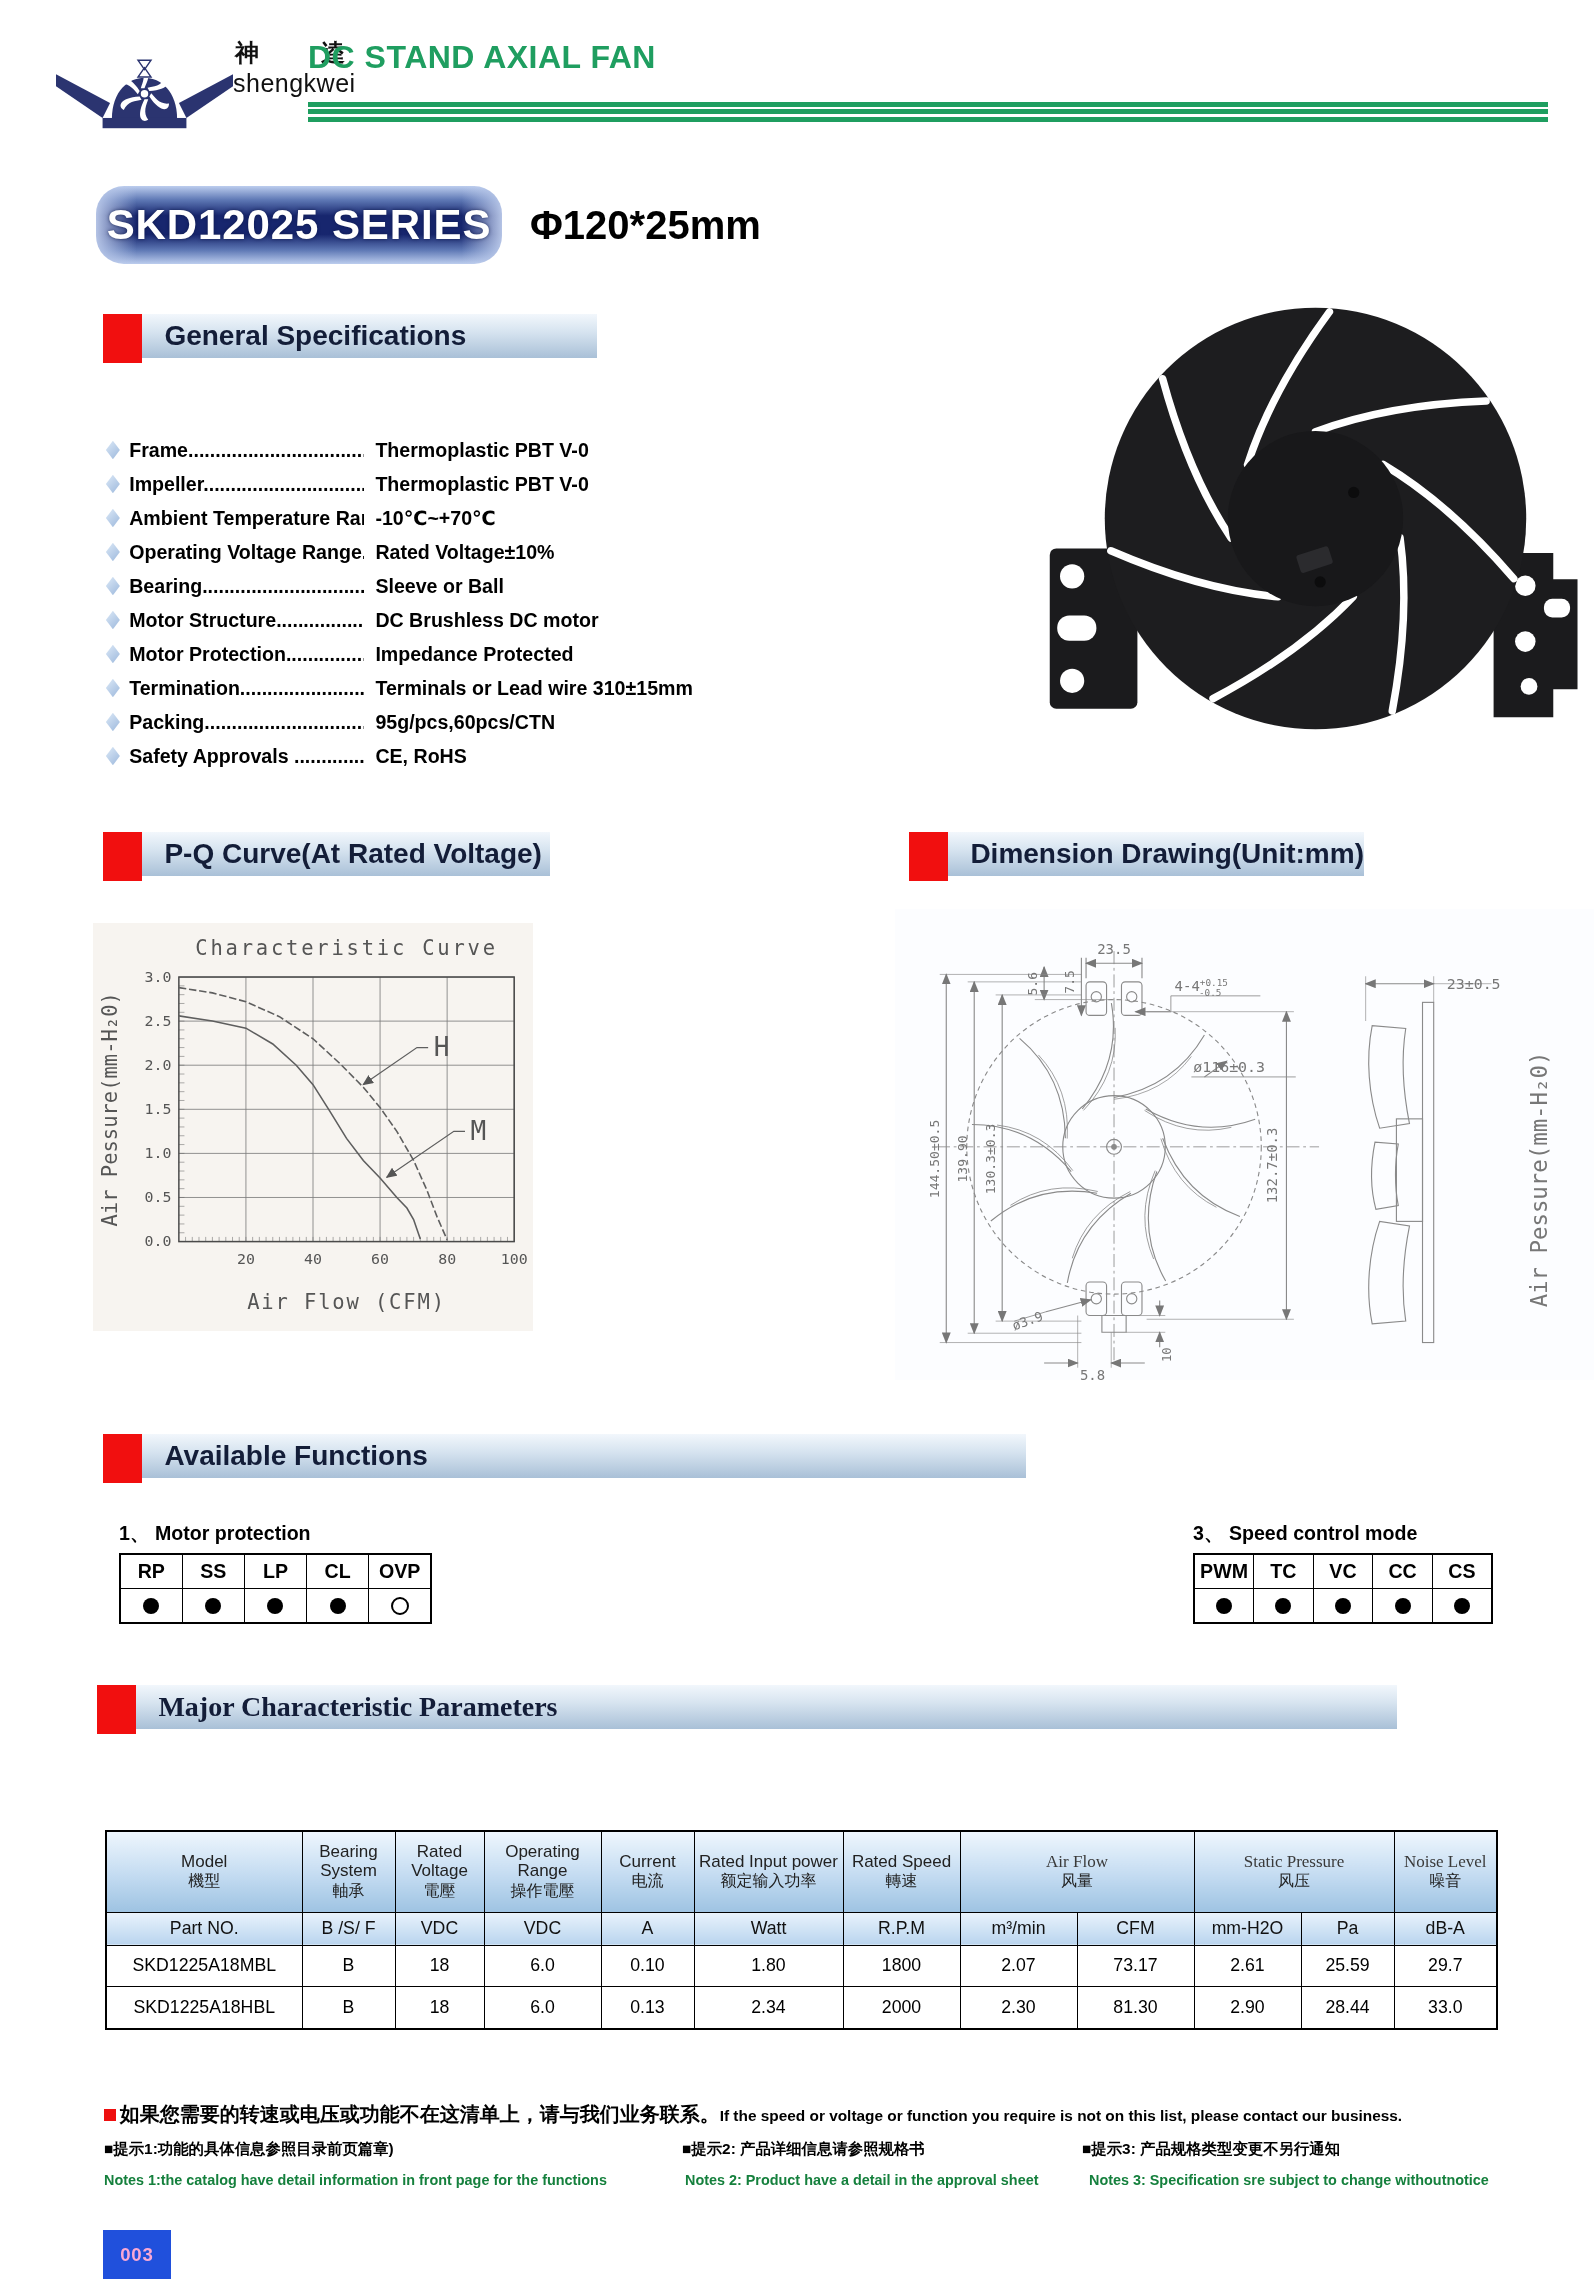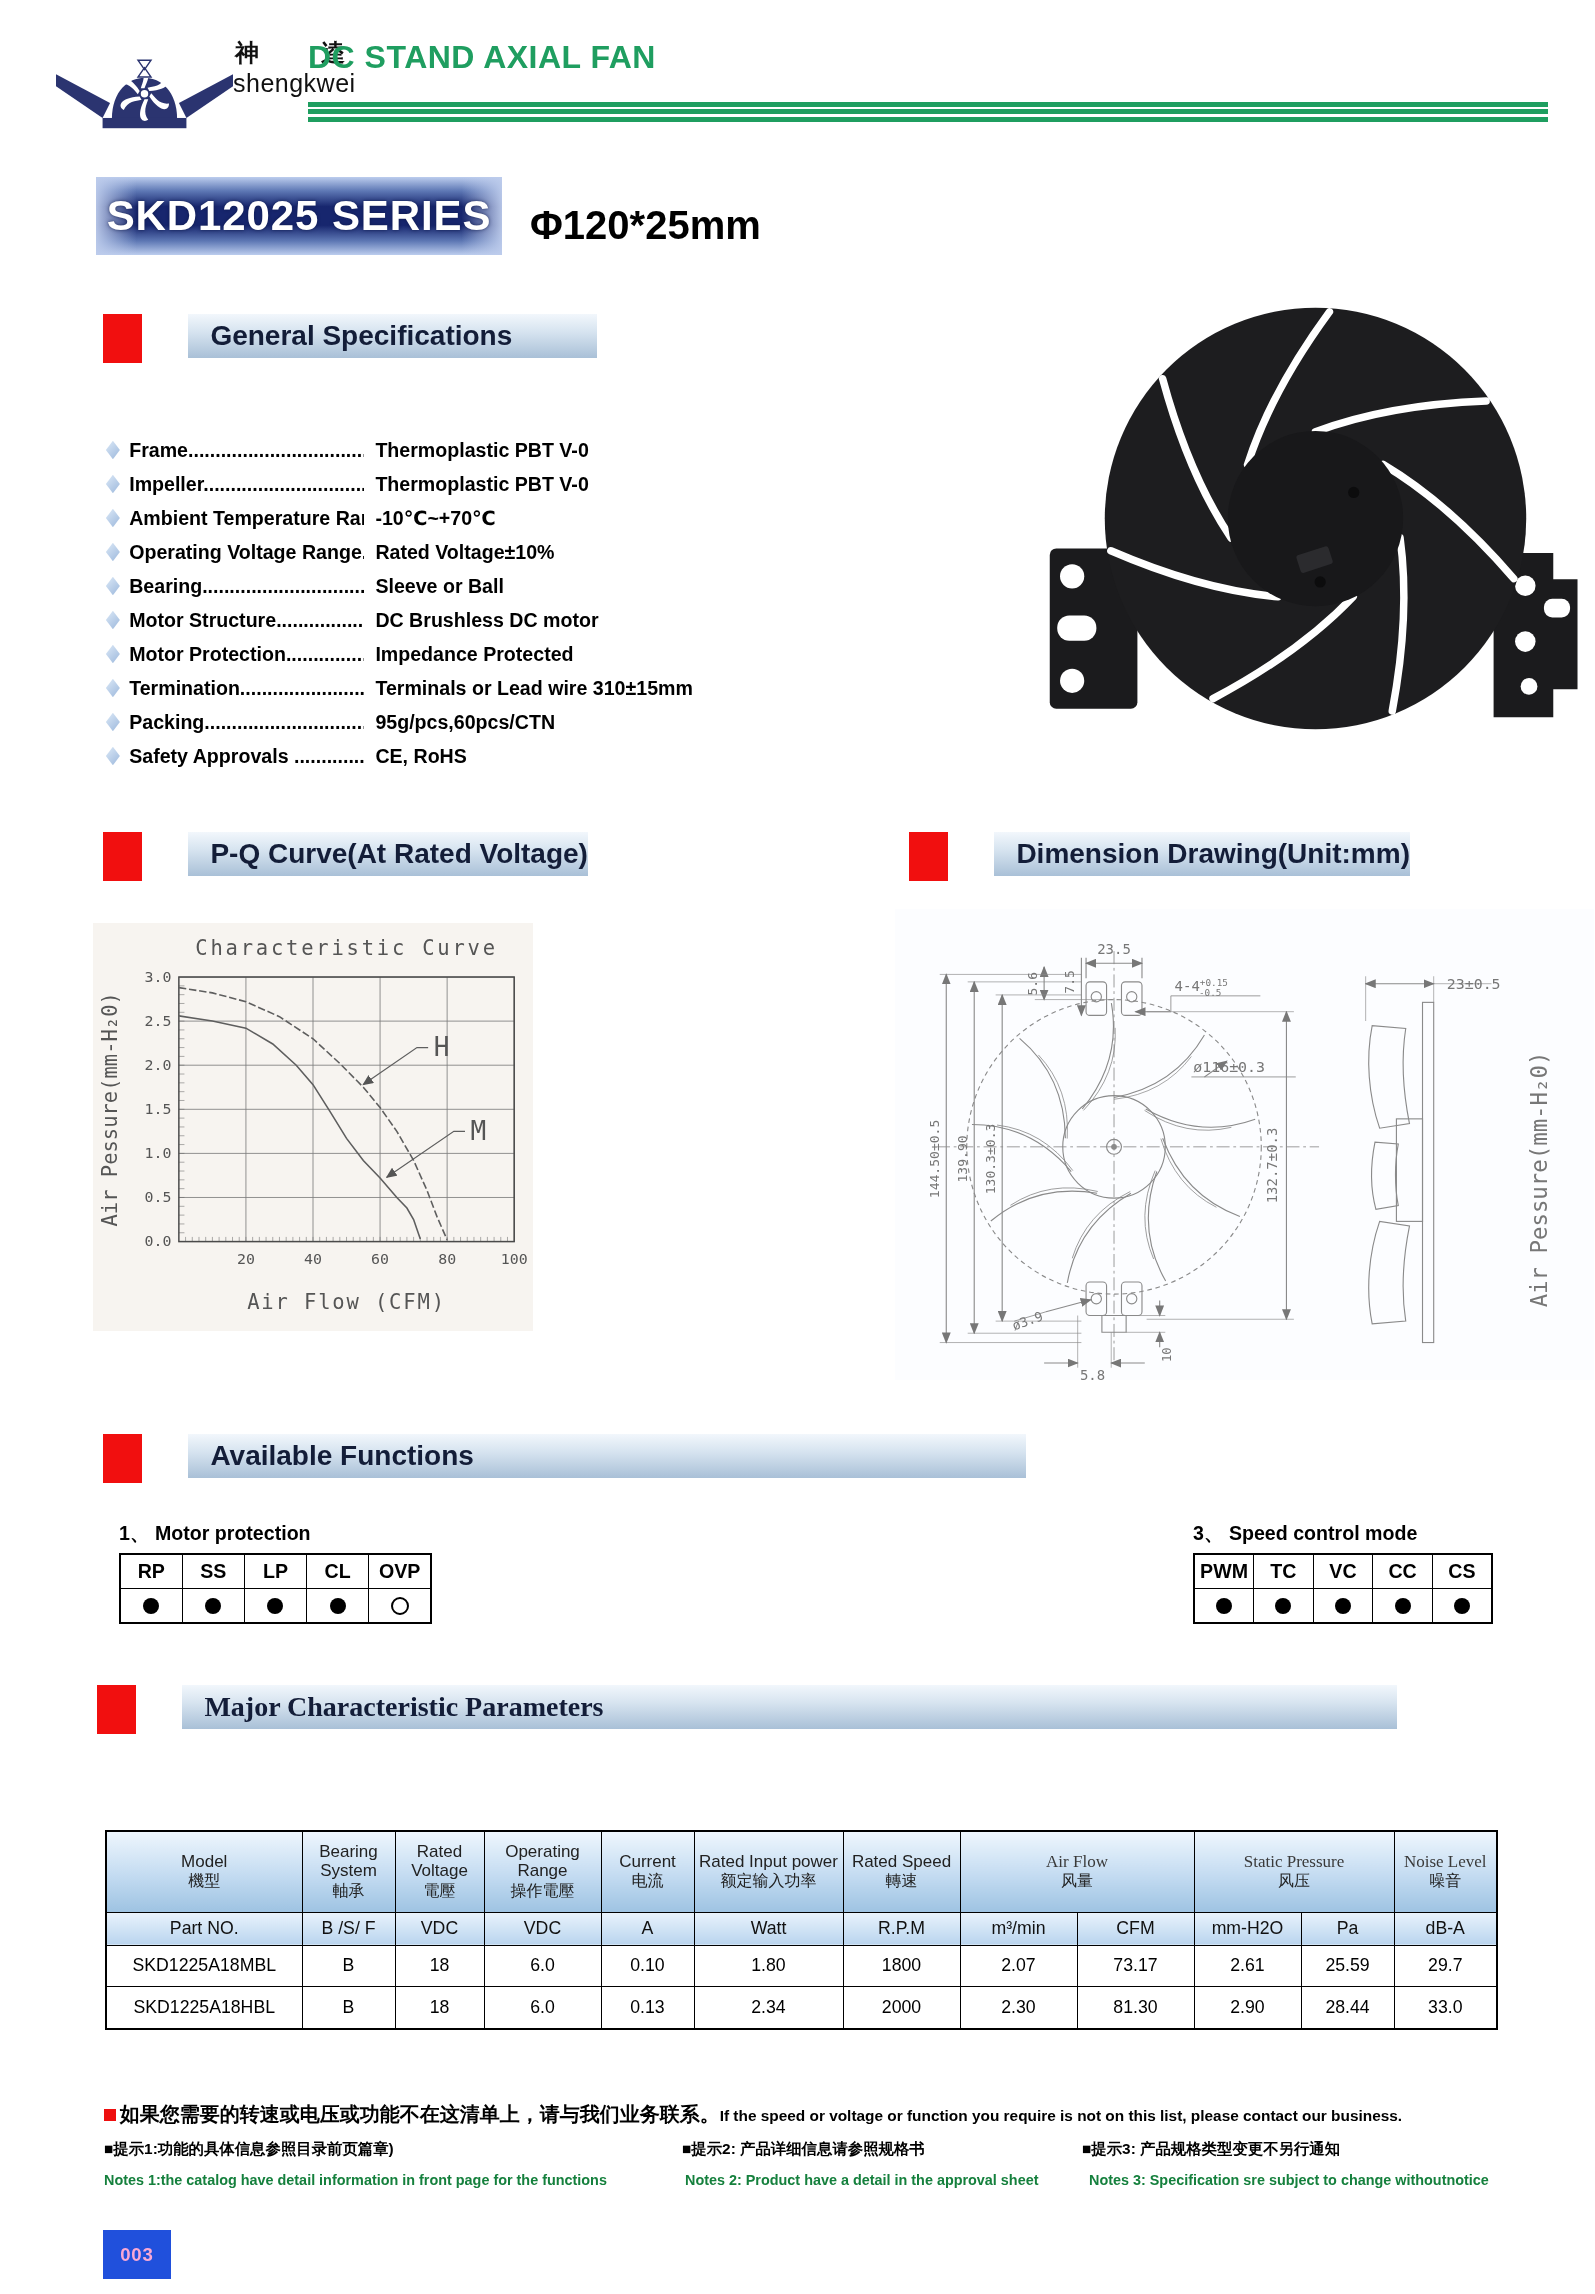--- a/index.html
+++ b/index.html
@@ -19,21 +19,21 @@
       linear-gradient(90deg,rgba(189,204,236,.95) 0%,rgba(189,204,236,0) 10%,rgba(189,204,236,0) 90%,rgba(189,204,236,.95) 100%),
       linear-gradient(180deg,#bccdee 0%,#5d77b4 18%,#17266e 38%,#17266e 62%,#5d77b4 82%,#bccdee 100%);}
   .series-banner span{color:#fff;font-size:42px;font-weight:bold;letter-spacing:0.9px;text-shadow:0 0 3.7px rgba(10,20,60,.7);}
   .series-size{font-size:40px;font-weight:bold;color:#000;white-space:nowrap;}
 
   
   .sec{display:flex;align-items:flex-start;}
   .sec .red{width:39px;height:49px;background:#f10f0f;flex:0 0 auto;}
   .sec .bar{height:44px;background:linear-gradient(180deg,#f2f7fc 0%,#d7e4f0 40%,#a9c0d7 100%);
     display:flex;align-items:center;padding-left:22.4px;box-sizing:border-box;
-    font-size:28px;font-weight:bold;color:#131d38;white-space:nowrap;margin-left:46px;}
+    font-size:28px;font-weight:bold;color:#131d38;white-space:nowrap;}
 
   
   .spec-row{display:flex;align-items:center;height:34px;}
   .diamond{width:14px;height:18.6px;margin:0 9.3px 0 1.9px;flex:0 0 auto;
     background:linear-gradient(135deg,#dce9f7 0%,#9cb8dc 100%);
     clip-path:polygon(50% 0,100% 50%,50% 100%,0 50%);}
   .slabel{font-size:19.6px;font-weight:bold;color:#000;width:235px;overflow:hidden;white-space:nowrap;flex:0 0 auto;}
   .sval{font-size:19.6px;font-weight:bold;color:#000;white-space:nowrap;margin-left:11.2px;}
 
   
@@ -94,21 +94,21 @@
     <path d="M88,30 L102,30 L95,40 Z M88,48 L102,48 L95,38 Z" fill="#ffffff" stroke="#2b3470" stroke-width="1.5"></path>
   </svg>
   <div class="abs brand-cn" style="left:235px;top:37px;">
     <span>神</span>
       <span>逵</span>
   </div>
   <div class="abs brand-en" style="left:233px;top:69px;">shengkwei</div>
   <div class="abs main-title" style="left:308px;top:39px;">DC STAND AXIAL FAN</div>
   <div class="abs green-lines" style="left:308px;top:102px;width:1240px;"></div>
 
-  <div class="abs series-banner" style="left:96px;top:177px;">
+  <div class="abs series-banner" style="left:96px;top:186px;border-radius:28px;">
     <span>SKD12025 SERIES</span>
   </div>
   <div class="abs series-size" style="left:530px;top:203px;">Φ120*25mm</div>
 
   <div class="abs sec" style="left:103px;top:314px;width:494px;">
     <div class="red"></div>
     <div class="bar" style="flex:1;">General Specifications</div>
   </div>
   <div class="abs" id="spec-list" style="left:104px;top:433px;width:914px;">
       <div class="spec-row">

